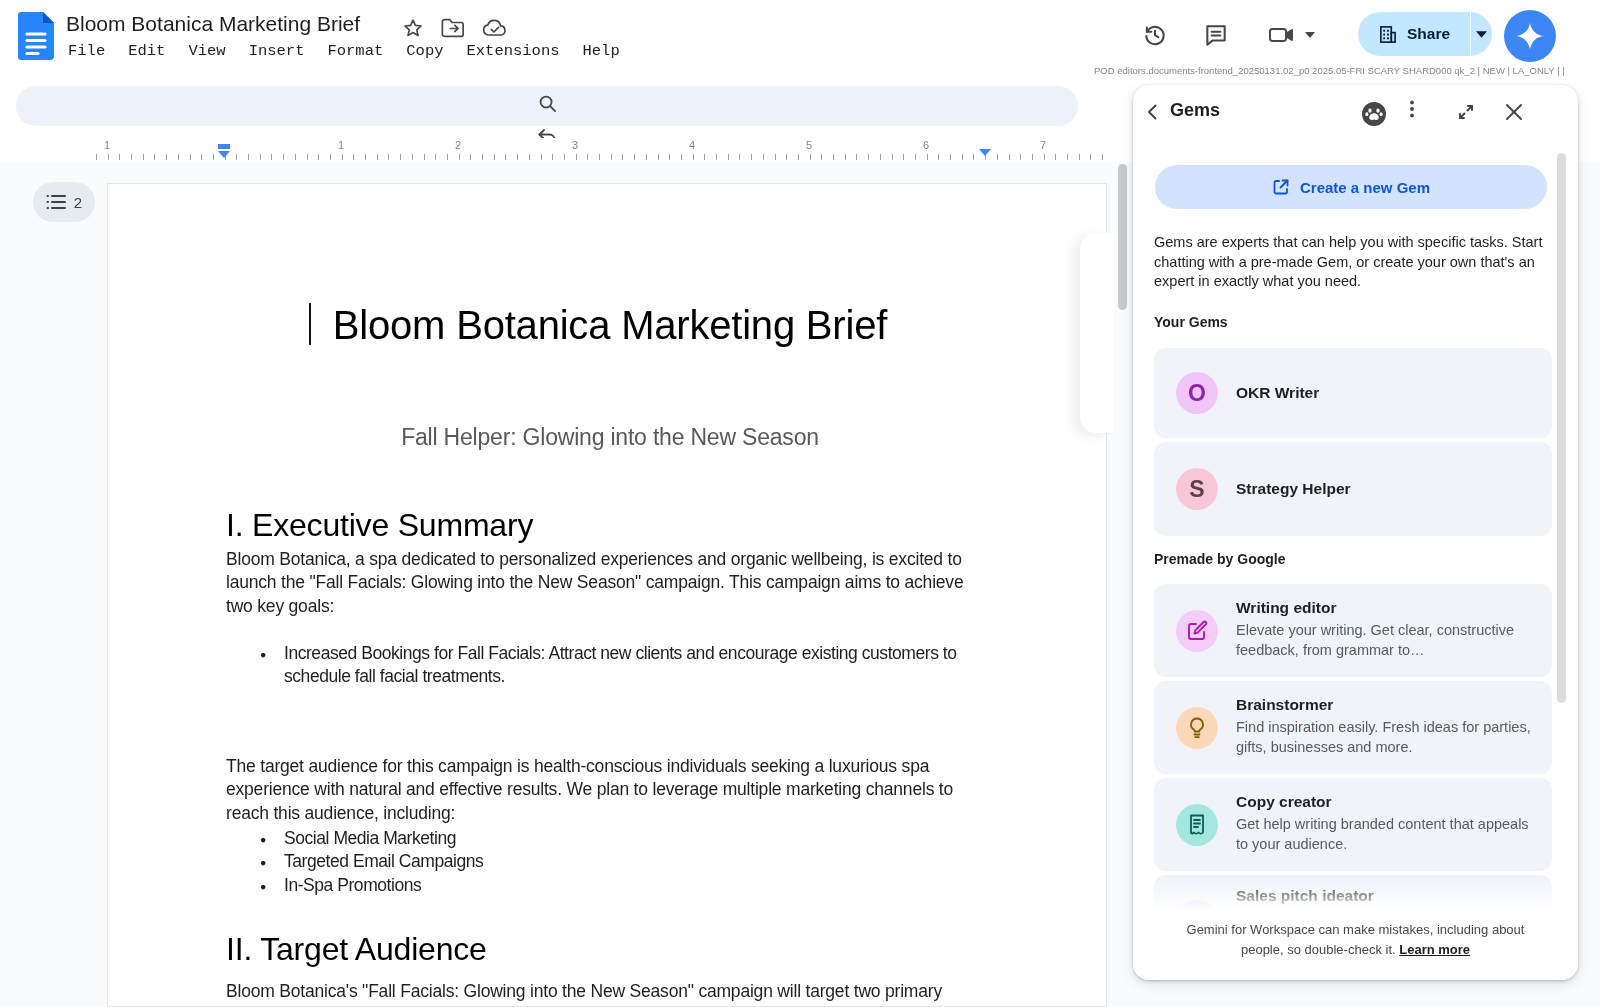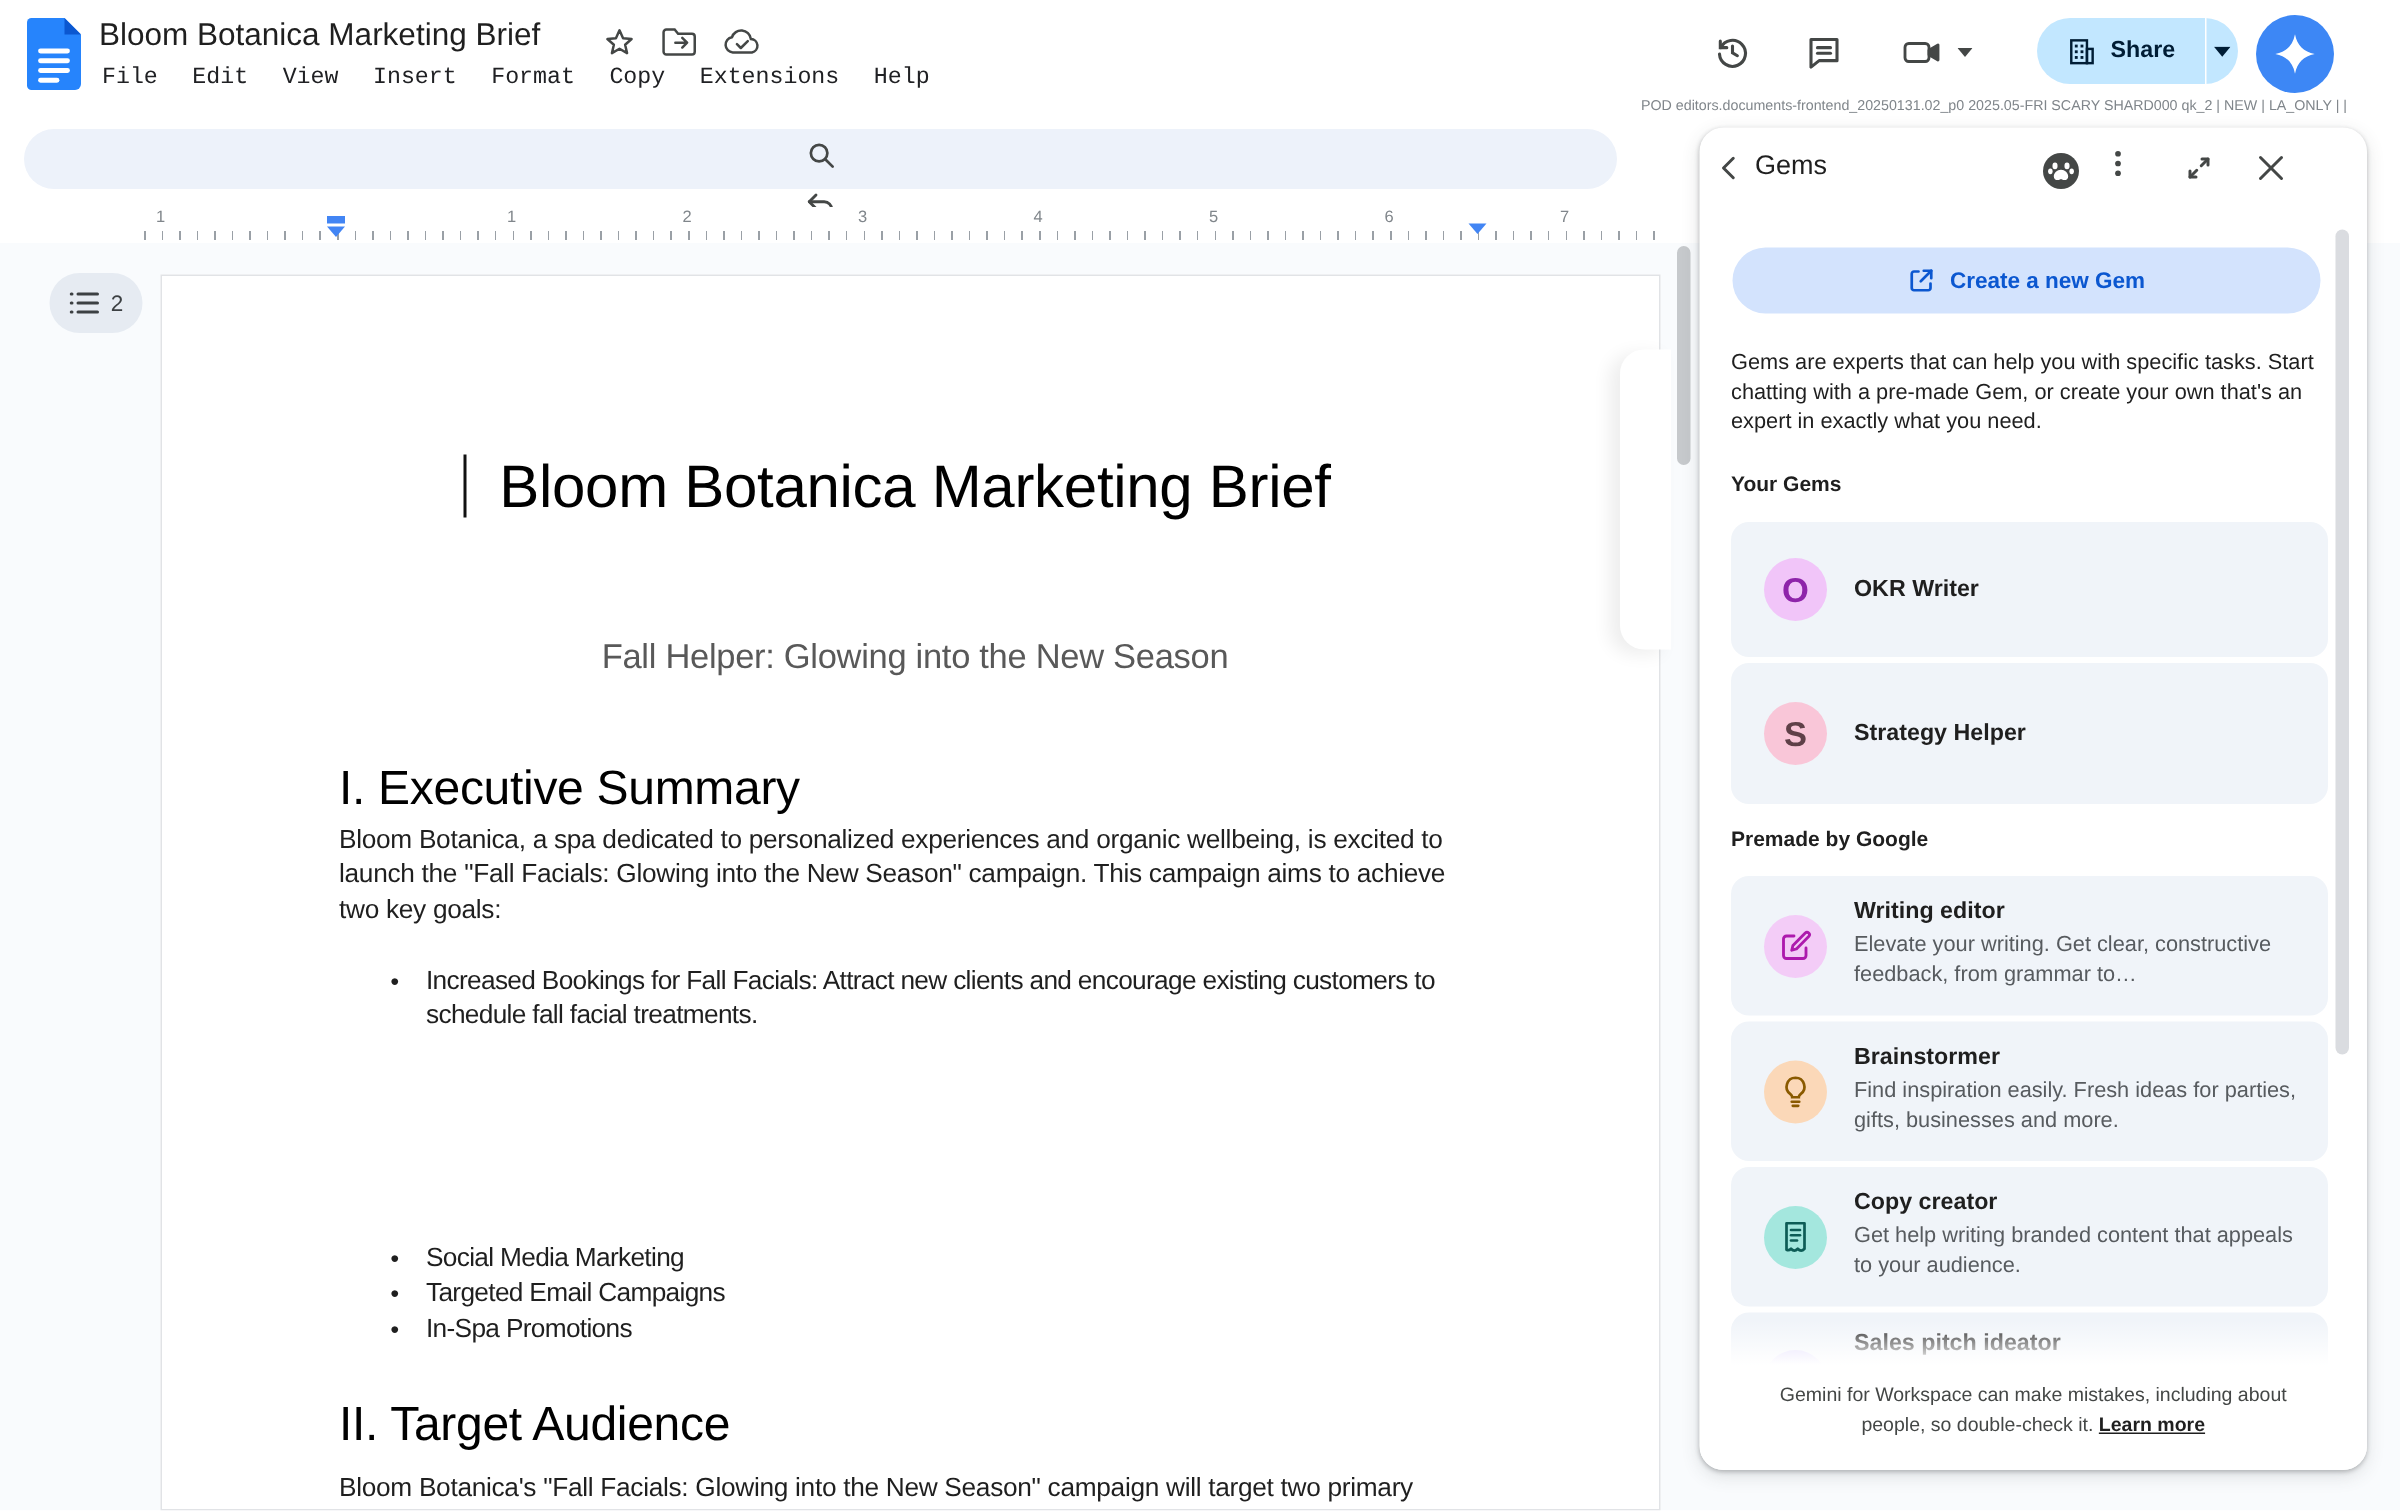--- a/index.html
+++ b/index.html
@@ -79,21 +79,21 @@
   #bullets2{left:118px;top:643px;width:766px;}
   #p3{top:796px;}
   .bullet{position:relative;padding-left:58px;font-size:17.5px;line-height:23.4px;letter-spacing:-0.45px;color:#1f1f1f;}
   .bullet::before{content:"●";position:absolute;left:34px;top:1px;font-size:10.5px;}
 
   
   #gems-panel{left:1133px;top:85px;width:445px;height:895px;background:#fff;border-radius:16px;
       box-shadow:0 1px 3px rgba(60,64,67,.3),0 4px 12px rgba(60,64,67,.15);z-index:5;overflow:hidden;}
   #gp-header{position:absolute;left:0;top:0;width:100%;height:56px;display:flex;align-items:center;}
   #gp-back{position:absolute;left:10px;top:17px;cursor:pointer;color:#444746;}
-  #gp-title{position:absolute;left:37px;top:15px;font-size:18px;font-weight:400;color:#1f1f1f;}
+  #gp-title{position:absolute;left:37px;top:15px;font-size:18px;font-weight:700;color:#1f1f1f;}
   .gp-hicon{position:absolute;top:16px;color:#444746;cursor:pointer;}
   #create-gem-btn{position:absolute;left:22px;top:80px;width:392px;height:44px;border-radius:22px;
       background:#d3e3fd;display:flex;align-items:center;justify-content:center;gap:10px;cursor:pointer;}
   #create-gem-btn span{font-size:15px;font-weight:700;color:#0b57d0;}
   #gp-desc{position:absolute;left:21px;top:148px;width:402px;font-size:14.5px;line-height:19.5px;color:#1f1f1f;}
   .gp-section-label{position:absolute;left:21px;font-size:14px;font-weight:700;color:#1f1f1f;}
   .gem-card{position:absolute;left:21px;width:398px;background:#f0f4f9;border-radius:12px;cursor:pointer;}
   .gem-avatar{position:absolute;left:22px;top:50%;transform:translateY(-50%);width:42px;height:42px;
       border-radius:50%;display:flex;align-items:center;justify-content:center;}
   .gem-initial{font-size:23px;font-weight:700;}
@@ -320,20 +320,21 @@
 <div class="abs" id="canvas">
   <div id="page">
     <div id="cursor"></div>
     <div class="doc-text" id="dtitle">Bloom Botanica Marketing Brief</div>
     <div class="doc-text" id="dsubtitle">Fall Helper: Glowing into the New Season</div>
     <div class="doc-text h1" id="h1a">I. Executive Summary</div>
     <div class="doc-text body-p" id="p1">Bloom Botanica, a spa dedicated to personalized experiences and organic wellbeing, is excited to launch the "Fall Facials: Glowing into the New Season" campaign. This campaign aims to achieve two key goals:</div>
     <div class="abs" id="bullets1">
       <div class="bullet">Increased Bookings for Fall Facials: Attract new clients and encourage existing customers to schedule fall facial treatments.</div>
     </div>
+    <div class="doc-text body-p" id="p2">The target audience for this campaign is health-conscious individuals seeking a luxurious spa experience with natural and effective results. We plan to leverage multiple marketing channels to reach this audience, including:</div>
     <div class="abs" id="bullets2">
       <div class="bullet">Social Media Marketing</div>
       <div class="bullet">Targeted Email Campaigns</div>
       <div class="bullet">In-Spa Promotions</div>
     </div>
     <div class="doc-text h1" id="h1b">II. Target Audience</div>
     <div class="doc-text body-p" id="p3">Bloom Botanica's "Fall Facials: Glowing into the New Season" campaign will target two primary</div>
   </div>
 </div>
 

